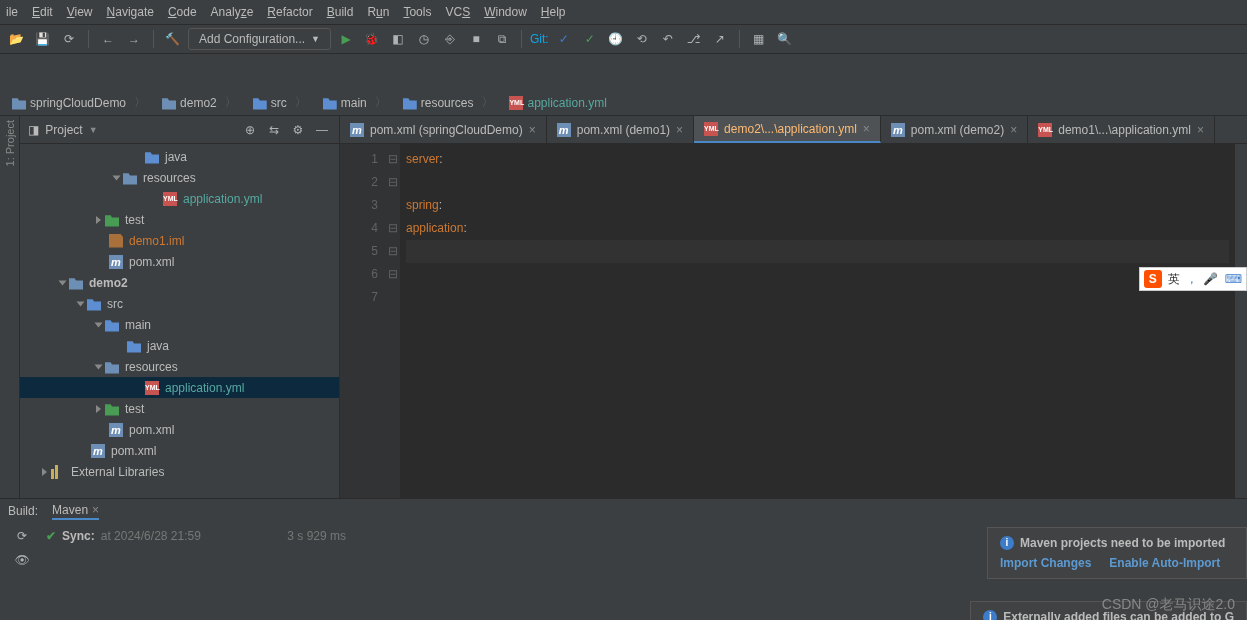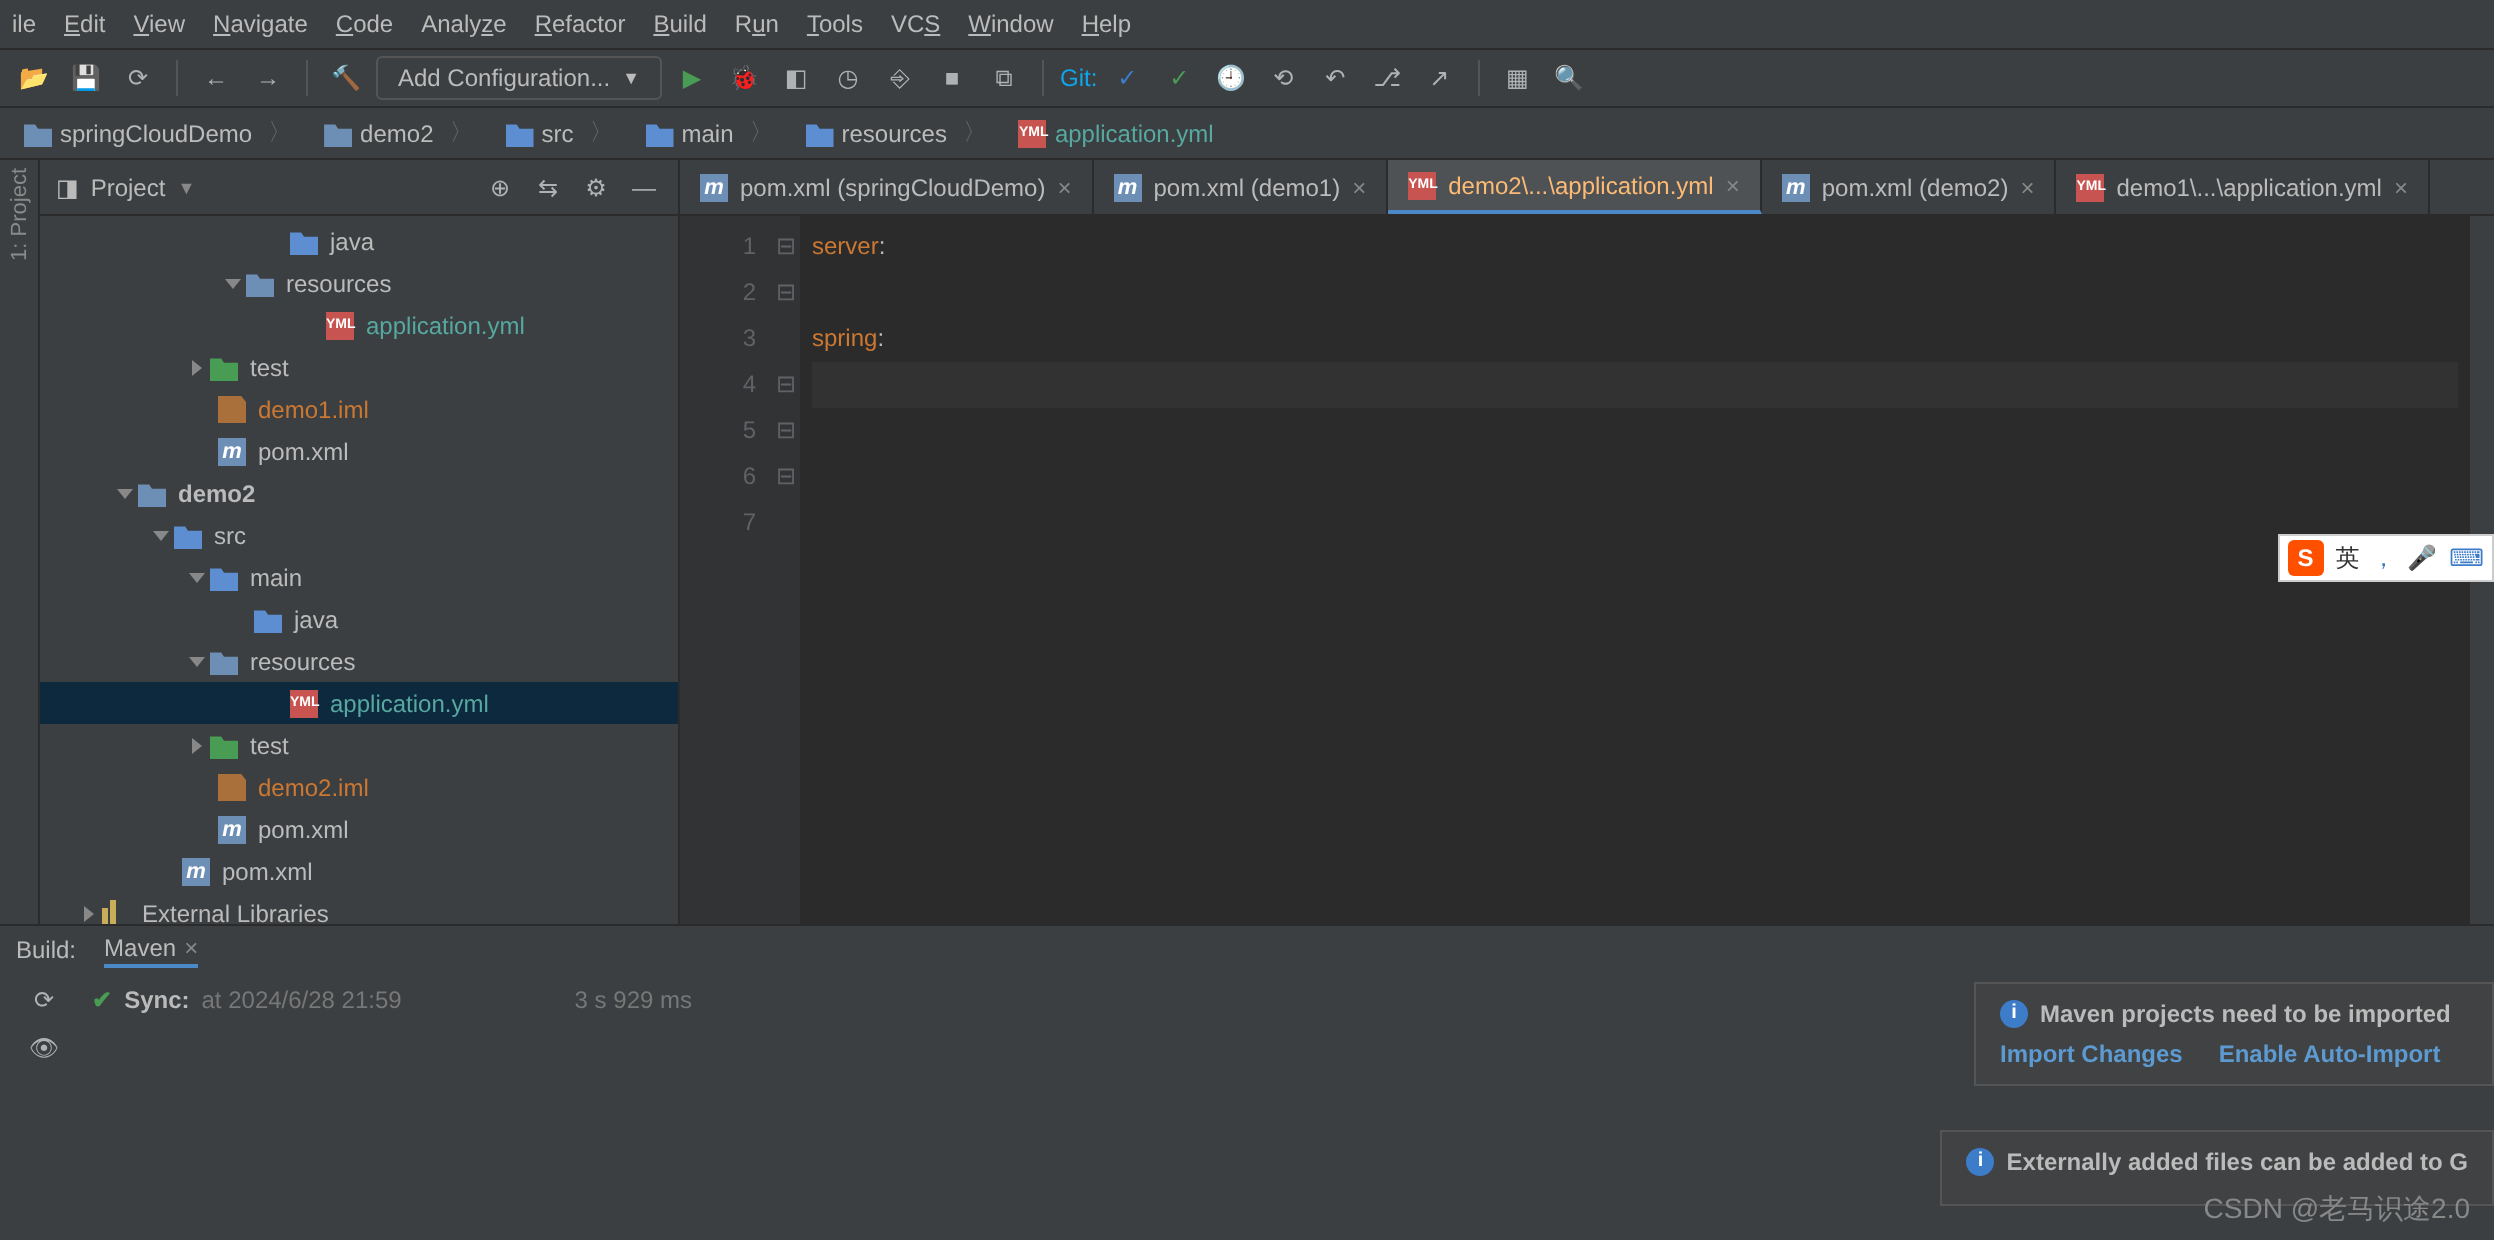--- a/index.html
+++ b/index.html
@@ -5,21 +5,21 @@
 * { margin:0; padding:0; box-sizing:border-box; font-family:"Segoe UI",Arial,sans-serif; font-size:12px; }
 body { background:#3c3f41; color:#bbbbbb; width:1247px; height:620px; overflow:hidden; position:relative; }
 .menubar { height:24px; display:flex; align-items:center; padding:0 6px; gap:14px; background:#3c3f41; color:#bbbbbb; }
 .menubar span { cursor:default; }
 .menubar span u { text-decoration:underline; }
 .toolbar { height:30px; background:#3c3f41; border-top:1px solid #2b2b2b; border-bottom:1px solid #2b2b2b; display:flex; align-items:center; padding:0 6px; gap:4px; }
 .tbtn { width:22px; height:22px; display:flex; align-items:center; justify-content:center; color:#afb1b3; }
 .tbtn.green { color:#499c54; }
 .sep { width:1px; height:18px; background:#555; margin:0 4px; }
 .addconf { background:#3c3f41; border:1px solid #555; border-radius:3px; padding:3px 10px; color:#bbb; display:flex; align-items:center; gap:6px; }
-.breadcrumbs { height:26px; background:#3c3f41; display:flex; align-items:center; padding:0 6px; gap:4px; border-bottom:1px solid #2b2b2b; }
+.breadcrumbs { height:26px; background:#3c3f41; display:flex; align-items:center; padding:0 6px; gap:4px; border-bottom:1px solid #2b2b2b;margin-top:36px; }
 .crumb { display:flex; align-items:center; gap:4px; padding:2px 6px; color:#bbb; }
 .crumb .sepc { color:#666; margin-left:4px; }
 .ic { width:14px; height:14px; display:inline-block; }
 .ic-folder { background:#6e8fb5; clip-path:polygon(0 20%,40% 20%,50% 35%,100% 35%,100% 100%,0 100%); }
 .ic-folder-blue { background:#5c8ed1; clip-path:polygon(0 20%,40% 20%,50% 35%,100% 35%,100% 100%,0 100%); }
 .ic-folder-test { background:#499c54; clip-path:polygon(0 20%,40% 20%,50% 35%,100% 35%,100% 100%,0 100%); }
 .ic-m { background:#6e8fb5; color:#fff; font-weight:bold; font-style:italic; font-size:11px; text-align:center; line-height:14px; }
 .ic-yml { background:#c75450; color:#fff; font-size:7px; text-align:center; line-height:14px; font-weight:bold; }
 .ic-iml { background:#a9703c; clip-path:polygon(0 0,80% 0,100% 25%,100% 100%,0 100%); }
 .ic-lib { display:flex; gap:1px; align-items:flex-end; }
@@ -255,26 +255,20 @@
         </div>
         <div class="treerow">
           <span class="pad" style="width: 72px;"></span>
           <span class="arrow"></span>
           <span class="ic ic-folder-test"></span>
           <span class="label">test</span>
         </div>
         <div class="treerow">
           <span class="pad" style="width: 72px;"></span>
           <span style="width: 9px;"></span>
-          <span class="ic ic-iml"></span>
-          <span class="label orange">demo2.iml</span>
-        </div>
-        <div class="treerow">
-          <span class="pad" style="width: 72px;"></span>
-          <span style="width: 9px;"></span>
           <span class="ic ic-m">m</span>
           <span class="label">pom.xml</span>
         </div>
         <div class="treerow">
           <span class="pad" style="width: 54px;"></span>
           <span style="width: 9px;"></span>
           <span class="ic ic-m">m</span>
           <span class="label">pom.xml</span>
         </div>
         <div class="treerow">
@@ -329,20 +323,21 @@
           <div>&nbsp;</div>
           <div>⊟</div>
           <div>⊟</div>
           <div>⊟</div>
           <div>&nbsp;</div>
         </div>
       <div class="code" id="code">
           <div><span class="k">server</span>:</div>
           <div>&nbsp;</div>
           <div><span class="k">spring</span>:</div>
+          <div>  <span class="k">application</span>:</div>
           <div class="cursor-line">&nbsp;</div>
         </div>
       <div class="scrollbar"></div>
     </div>
   </div>
 </div>
 
 <div class="build-panel">
   <div class="build-tabs">
     <span class="bt">Build:</span>

